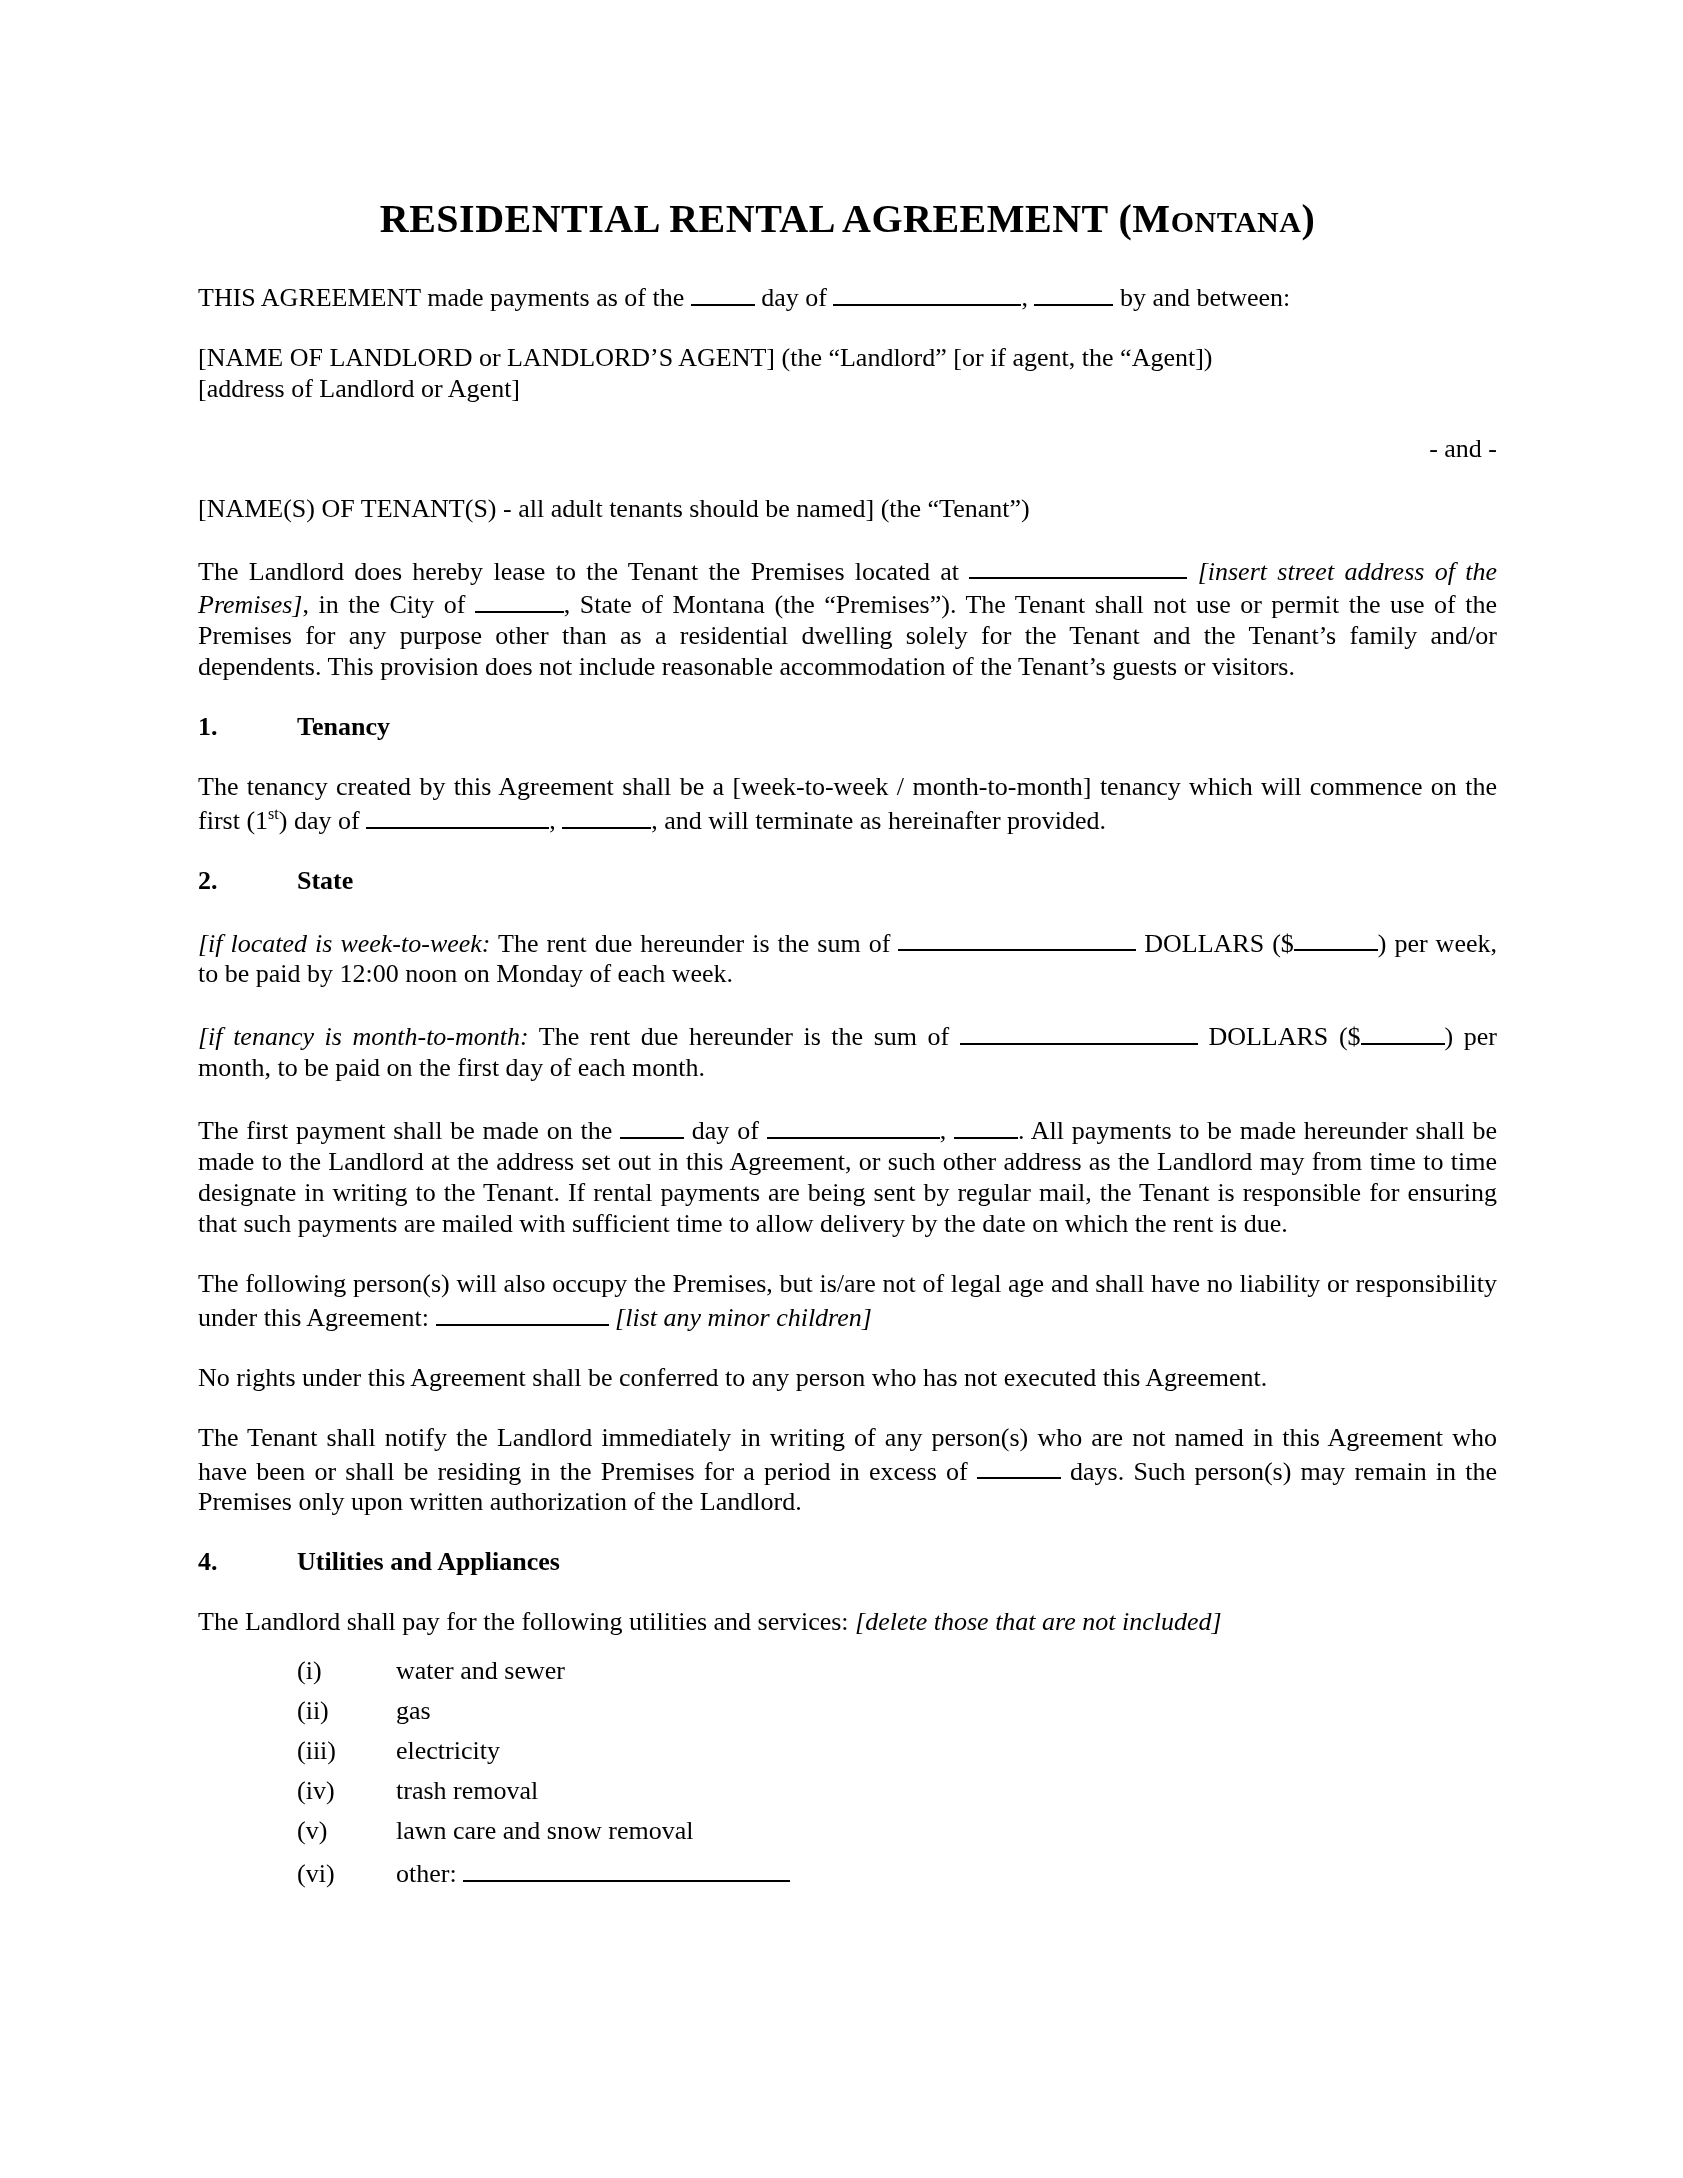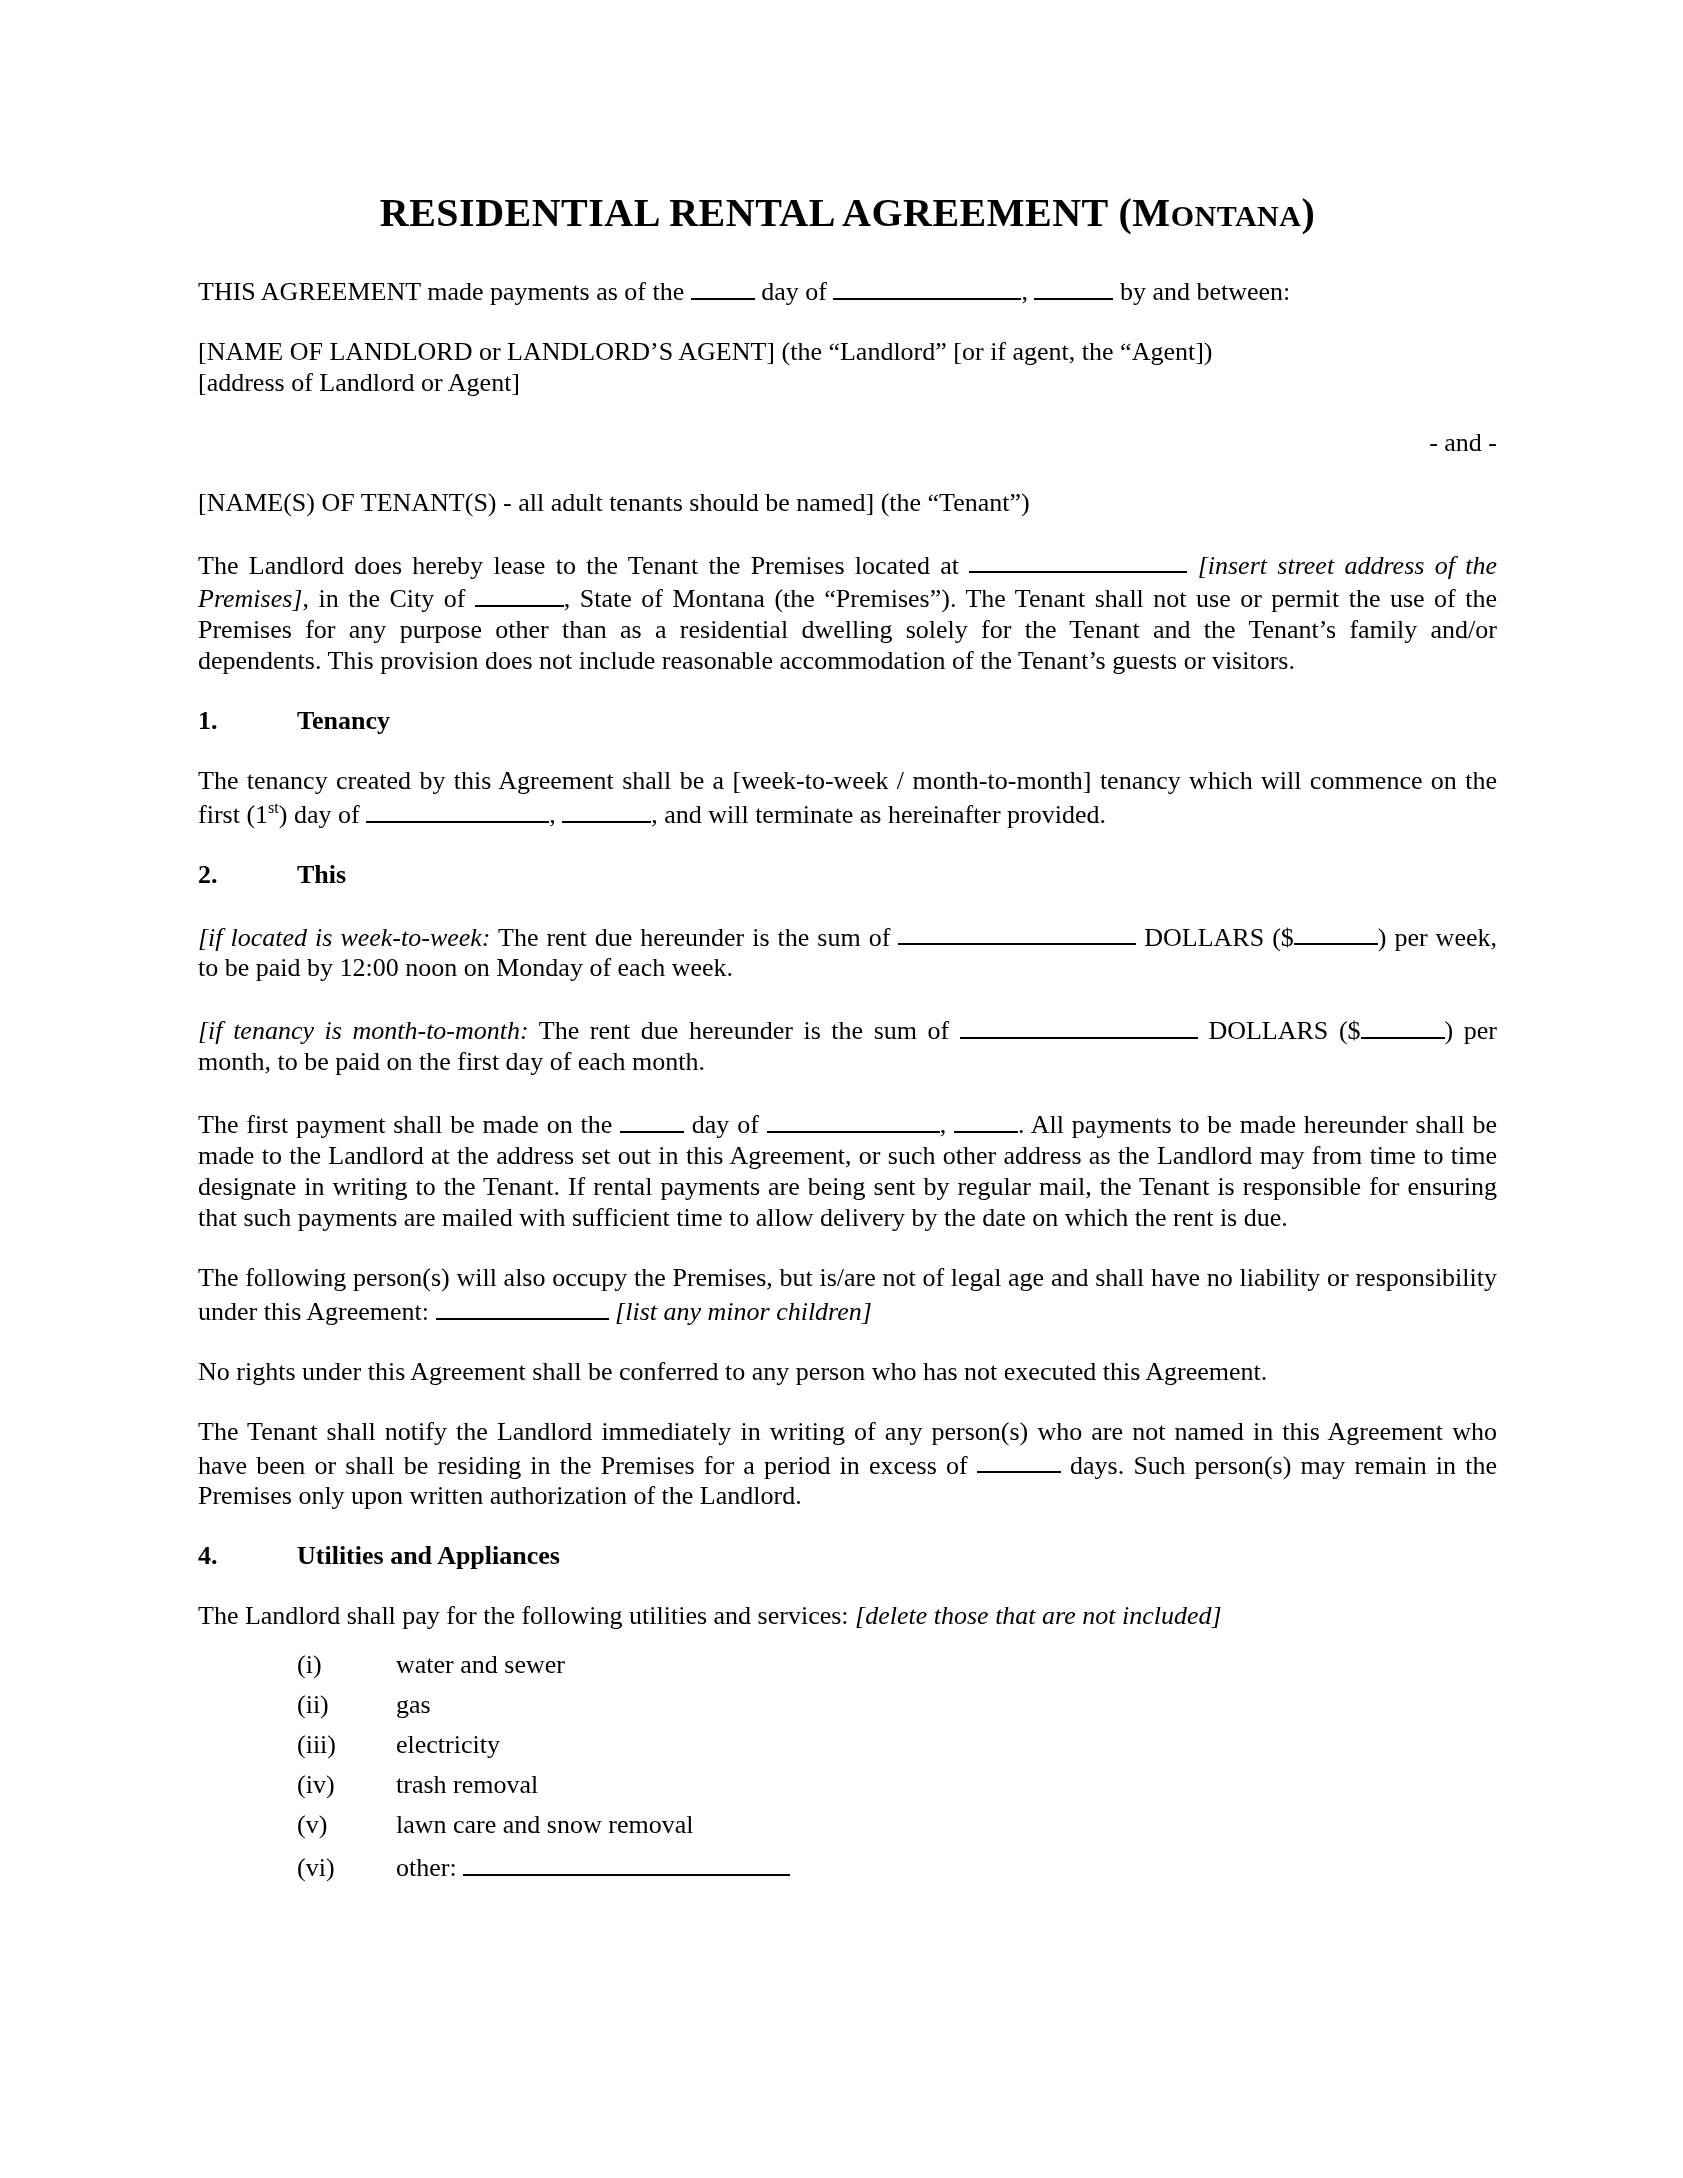--- a/index.html
+++ b/index.html
@@ -12,21 +12,21 @@
     width: 1683px;
     height: 2178px;
     background: #ffffff;
     color: #000000;
     font-family: "Liberation Serif", serif;
     overflow: hidden;
   }
   .content {
     position: absolute;
     left: 198px;
-    top: 190px;
+    top: 196px;
     width: 1299px;
     font-size: 26px;
     line-height: 31px;
   }
   .title {
     font-size: 40px;
     line-height: 46px;
     font-weight: bold;
     text-align: center;
     margin: 0 0 34px 0;
@@ -73,21 +73,21 @@
     <p class="indent2">- and -</p>
 
     <p class="indent1">[NAME(S) OF TENANT(S) - all adult tenants should be named] (the “Tenant”)</p>
 
     <p class="just"><span class="">The Landlord does hereby lease to the Tenant the Premises located at </span><span class="blank" style="width: 218px;"></span><span class=""> </span><span class="i ">[insert street address of the Premises]</span><span class="">, in the City of </span><span class="blank" style="width: 89px;"></span><span class="">, State of Montana (the “Premises”). The Tenant shall not use or permit the use of the Premises for any purpose other than as a residential dwelling solely for the Tenant and the Tenant’s family and/or dependents. This provision does not include reasonable accommodation of the Tenant’s guests or visitors.</span></p>
 
     <p class="heading"><span class="hnum">1.</span><span>Tenancy</span></p>
 
     <p class="just"><span class="">The tenancy created by this Agreement shall be a [week-to-week / month-to-month] tenancy which will commence on the first (1</span><span class="sup">st</span><span class="">) day of </span><span class="blank" style="width: 183px;"></span><span class="">, </span><span class="blank" style="width: 89px;"></span><span class="">, and will terminate as hereinafter provided.</span></p>
 
-    <p class="heading"><span class="hnum">2.</span><span>This</span></p>
+    <p class="heading"><span class="hnum">2.</span><span>State</span></p>
 
     <p class="just"><span class="i ">[if located is week-to-week:</span><span class=""> The rent due hereunder is the sum of </span><span class="blank" style="width: 238px;"></span><span class=""> DOLLARS ($</span><span class="blank" style="width: 84px;"></span><span class="">) per week, to be paid by 12:00 noon on Monday of each week.</span></p>
 
     <p class="just"><span class="i ">[if tenancy is month-to-month:</span><span class=""> The rent due hereunder is the sum of </span><span class="blank" style="width: 238px;"></span><span class=""> DOLLARS ($</span><span class="blank" style="width: 84px;"></span><span class="">) per month, to be paid on the first day of each month.</span></p>
 
     <p class="just"><span class="">The first payment shall be made on the </span><span class="blank" style="width: 64px;"></span><span class=""> day of </span><span class="blank" style="width: 173px;"></span><span class="">, </span><span class="blank" style="width: 64px;"></span><span class="">. All payments to be made hereunder shall be made to the Landlord at the address set out in this Agreement, or such other address as the Landlord may from time to time designate in writing to the Tenant. If rental payments are being sent by regular mail, the Tenant is responsible for ensuring that such payments are mailed with sufficient time to allow delivery by the date on which the rent is due.</span></p>
 
 
     <p class="just"><span class="">The following person(s) will also occupy the Premises, but is/are not of legal age and shall have no liability or responsibility under this Agreement: </span><span class="blank" style="width: 173px;"></span><span class=""> </span><span class="i ">[list any minor children]</span></p>
 

